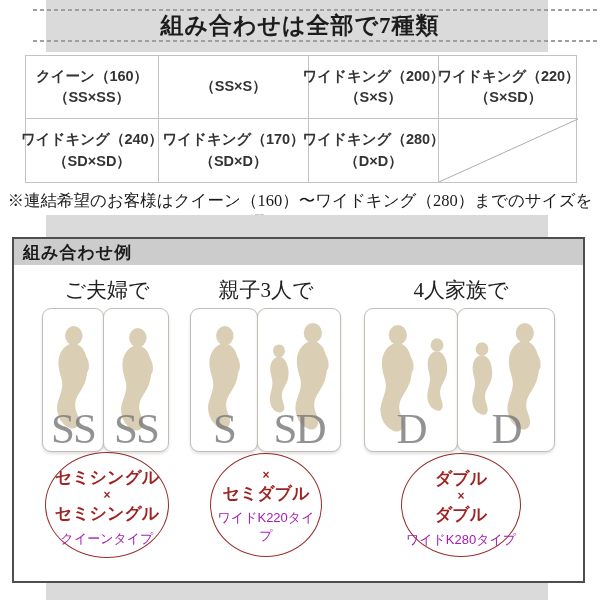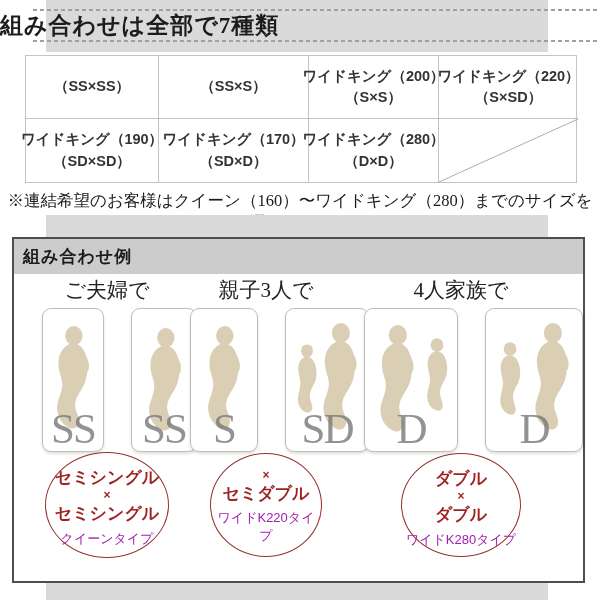--- a/index.html
+++ b/index.html
@@ -7,21 +7,21 @@
     width:600px;height:600px;position:relative;background:#ffffff;
     font-family:"Liberation Sans","DejaVu Sans",sans-serif;overflow:hidden;
   }
   .serif{font-family:"Liberation Serif","DejaVu Serif",serif;}
 
   
   .band-top{position:absolute;left:46px;top:0;width:502px;height:52px;background:#dadada;}
   .dash{position:absolute;left:33px;width:564px;height:2px;
         background:repeating-linear-gradient(90deg,#9f9f9f 0 4px,transparent 4px 7px);}
   .dash.t{top:9px}.dash.b{top:40px}
-  .main-title{position:absolute;left:0;top:10px;width:600px;text-align:left;
+  .main-title{position:absolute;left:0;top:10px;width:600px;text-align:center;
         font-size:23px;font-weight:700;color:#1c1c1c;letter-spacing:1px;}
 
   
   .size-table{position:absolute;left:25px;top:55px;width:552px;height:128px;
         display:grid;grid-template-columns:133px 150px 130px 139px;grid-template-rows:1fr 1fr;
         background:#fff;border:1px solid #c3c3c3;box-sizing:border-box;}
   .cell{border-right:1px solid #c3c3c3;border-bottom:1px solid #c3c3c3;
         display:flex;flex-direction:column;justify-content:center;align-items:center;
         font-size:14.5px;font-weight:700;color:#333;line-height:1.45;white-space:nowrap;
         box-sizing:border-box;position:relative;}
@@ -30,32 +30,32 @@
   .diag-svg{position:absolute;left:0;top:0;width:100%;height:100%;}
 
   
   .note{position:absolute;left:0;top:190px;width:600px;text-align:center;
         font-size:16.5px;color:#1a1a1a;}
 
   
   .backdrop{position:absolute;left:46px;top:215px;width:502px;height:385px;background:#dadada;}
   .section{position:absolute;left:12px;top:237px;width:569px;height:342px;
         background:#fff;border:2px solid #4e4e4e;}
-  .section-header{position:absolute;left:0;top:0;width:100%;height:35px;background:#cccccc;
+  .section-header{position:absolute;left:0;top:0;width:100%;height:26px;background:#cccccc;
         display:flex;align-items:center;padding-left:9px;box-sizing:border-box;
         font-size:17px;font-weight:700;color:#1b1b1b;letter-spacing:1px;}
 
   
   .glabel{position:absolute;top:38px;height:26px;line-height:26px;text-align:center;
         font-size:21px;color:#222;font-family:"Liberation Serif","DejaVu Serif",serif;}
   .glabel.g1{left:28px;width:130px;}
   .glabel.g2{left:169px;width:166px;}
   .glabel.g3{left:350px;width:194px;}
 
-  .beds{position:absolute;top:69px;display:flex;gap:28px;}
+  .beds{position:absolute;top:69px;display:flex;}
   .beds.g1{left:28px;}
   .beds.g2{left:176px;}
   .beds.g3{left:350px;}
   .bed{height:144px;background:#fff;border:1px solid #c2beb6;border-radius:9px;
         box-sizing:border-box;position:relative;z-index:2;box-shadow:0 2px 3px rgba(0,0,0,.12);}
   .bed+.bed{margin-left:-1px;}
   .g1 .bed.b1{width:62px;}  .g1 .bed.b2{width:66px;}
   .g2 .bed.b1{width:68px;}  .g2 .bed.b2{width:84px;}
   .g3 .bed.b1{width:94px;}  .g3 .bed.b2{width:98px;}
   .bed-letter{position:absolute;bottom:1px;left:0;width:100%;text-align:center;
@@ -90,35 +90,36 @@
   </defs>
 </svg>
 
 <div class="band-top"></div>
 <div class="dash t"></div>
 <div class="dash b"></div>
 <div class="main-title serif">組み合わせは全部で7種類</div>
 
 <div class="size-table">
   <div class="cell">
+    <span>クイーン（160）</span>
     <span>（SS×SS）</span>
   </div>
   <div class="cell">
     <span>（SS×S）</span>
   </div>
   <div class="cell">
     <span>ワイドキング（200）</span>
     <span>（S×S）</span>
   </div>
   <div class="cell">
     <span>ワイドキング（220）</span>
     <span>（S×SD）</span>
   </div>
   <div class="cell">
-    <span>ワイドキング（190）</span>
+    <span>ワイドキング（240）</span>
     <span>（SD×SD）</span>
   </div>
   <div class="cell">
     <span>ワイドキング（170）</span>
     <span>（SD×D）</span>
   </div>
   <div class="cell">
     <span>ワイドキング（280）</span>
     <span>（D×D）</span>
   </div>

